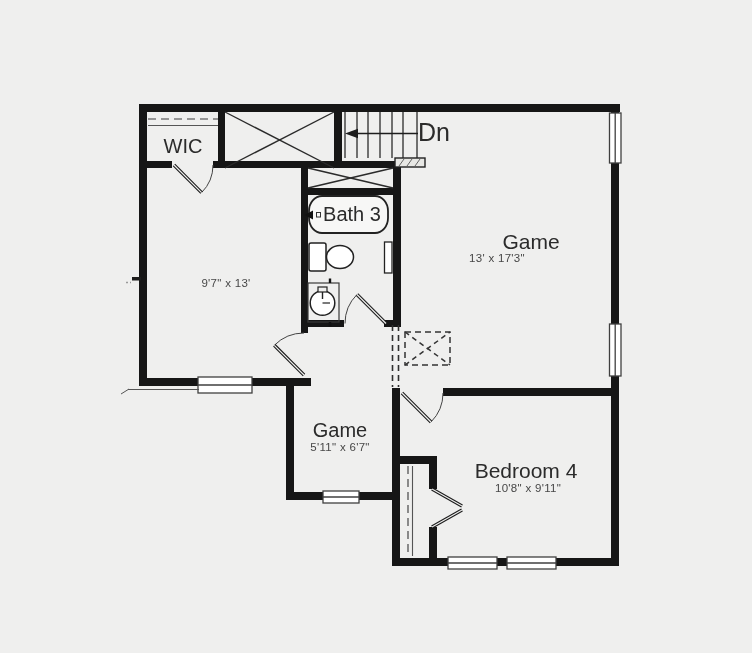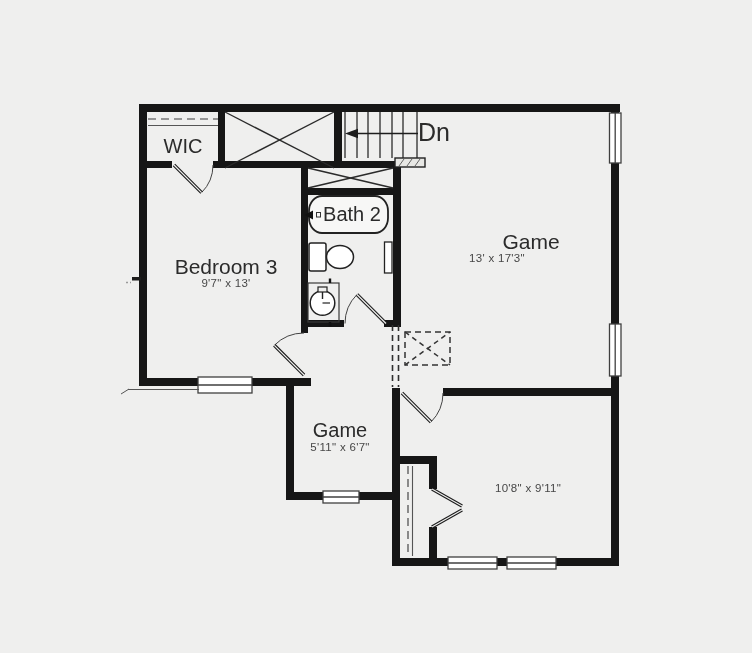--- a/index.html
+++ b/index.html
@@ -189,27 +189,27 @@
   </g>
   <g>
     <rect x="132" y="277" width="9" height="3.5" fill="#1d1d1d"></rect>
     <line x1="126" y1="282.5" x2="131" y2="282.5" stroke="#9a9a9a" stroke-width="1.6" stroke-dasharray="2,2"></line>
   </g>
 </svg>
 
   
   <div class="lbl room-name-sm" style="left:183px;top:146px;">WIC</div>
 
-  <div class="lbl room-name" style="left:226px;top:266px;">Bedroom 3</div>
   <div class="lbl room-dims" style="left:226px;top:284px;">9'7" x 13'</div>
 
-  <div class="lbl room-name-sm" style="left:352px;top:214px;">Bath 2</div>
+  <div class="lbl room-name-sm" style="left:352px;top:214px;">Bath 3</div>
 
   <div class="lbl room-name" style="left:497px;top:241px;margin-left:34px;">Game</div>
   <div class="lbl room-dims" style="left:497px;top:259px;">13' x 17'3"</div>
 
   <div class="lbl room-name-sm" style="left:340px;top:430px;">Game</div>
   <div class="lbl room-dims" style="left:340px;top:448px;">5'11" x 6'7"</div>
 
+  <div class="lbl room-name" style="left:526px;top:470px;">Bedroom 4</div>
   <div class="lbl room-dims" style="left:528px;top:489px;">10'8" x 9'11"</div>
 
   <div class="lbl dn" style="left:434px;top:132px;">Dn</div>
 </div>
 
 </body></html>

